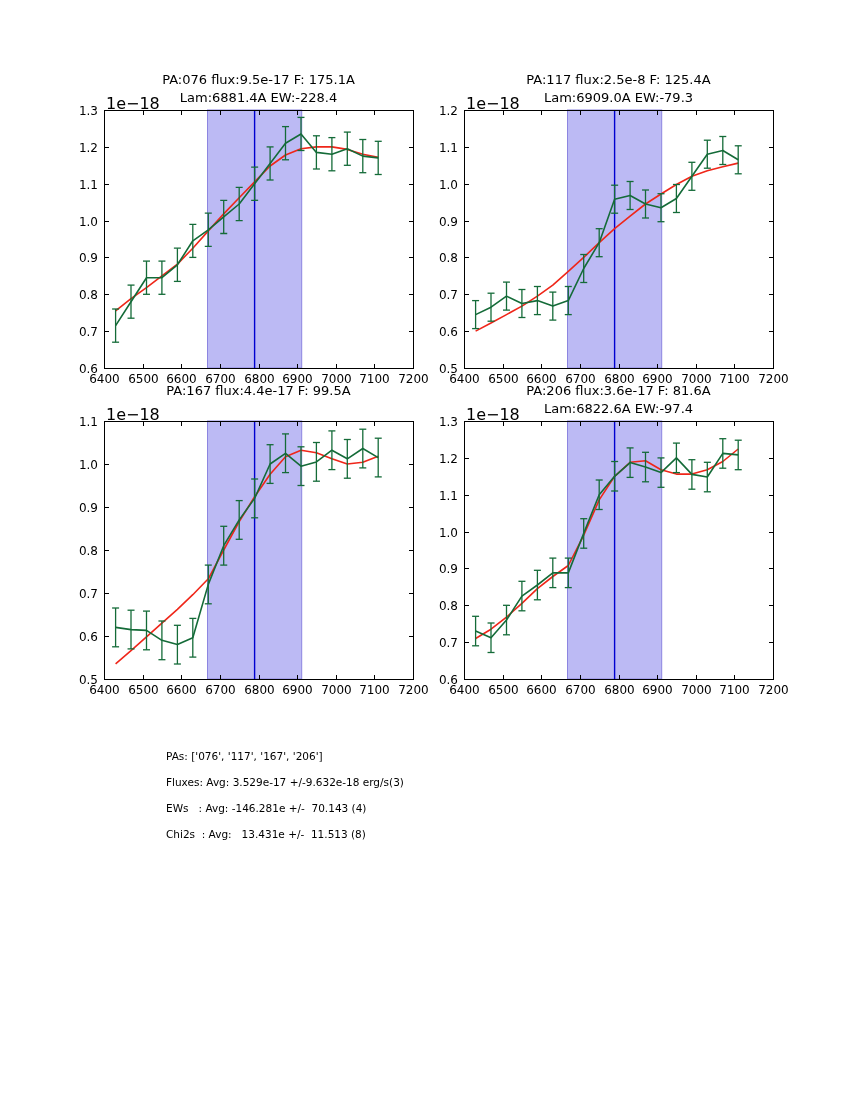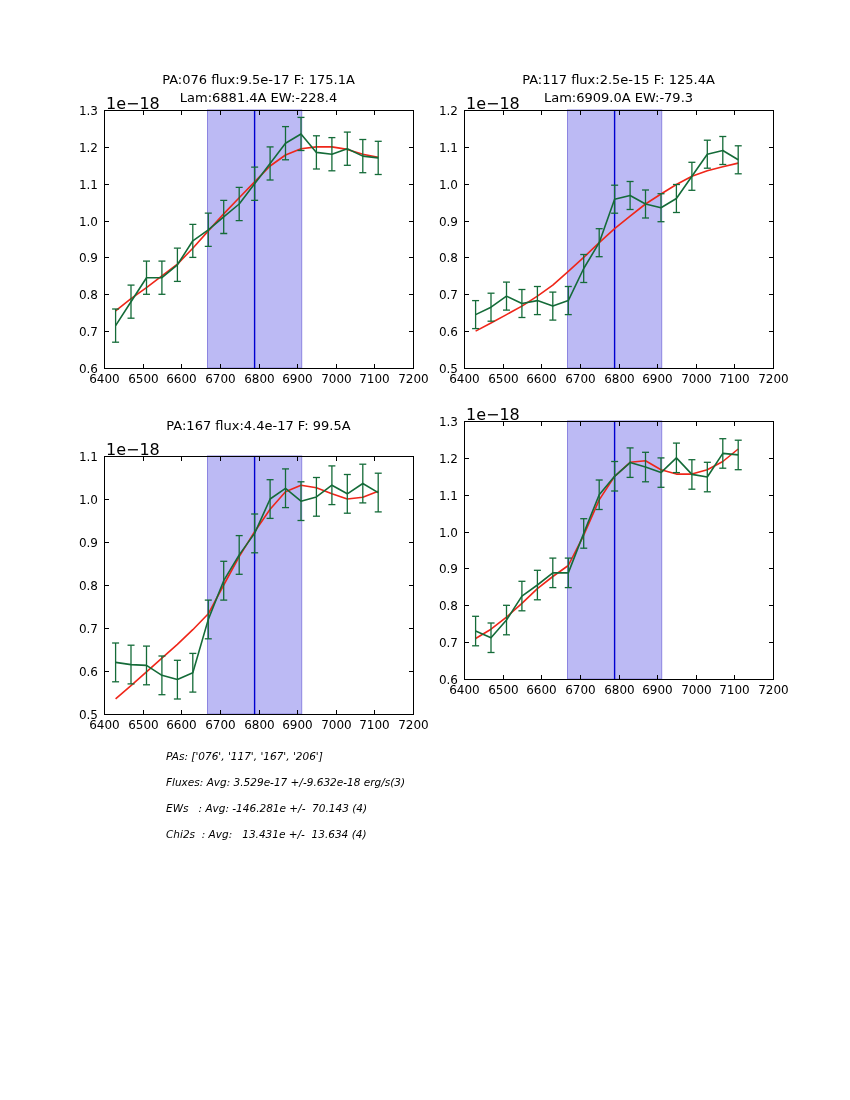--- a/index.html
+++ b/index.html
@@ -43,21 +43,20 @@
     position: absolute;
     left: 0;
     top: 0;
   }
   #summary-block {
     position: absolute;
     left: 166px;
     top: 743px;
     font-size: 10.5px;
     color: #000000;
-    font-style: italic;
   }
   .summary-line {
     white-space: pre;
     height: 26px;
     line-height: 26px;
   }
 </style>
 </head>
 <body>
 
@@ -178,21 +177,21 @@
         <line x1="354" y1="82.5" x2="349.5" y2="82.5" stroke="#000000" stroke-width="1" shape-rendering="crispEdges"></line>
         <text x="39" y="86.5" font-size="12" text-anchor="end" fill="#000000">1.2</text>
         <line x1="45" y1="45.5" x2="49.5" y2="45.5" stroke="#000000" stroke-width="1" shape-rendering="crispEdges"></line>
         <line x1="354" y1="45.5" x2="349.5" y2="45.5" stroke="#000000" stroke-width="1" shape-rendering="crispEdges"></line>
         <text x="39" y="49.5" font-size="12" text-anchor="end" fill="#000000">1.3</text>
       </svg>
   </div>
 
   <div class="subplot" style="left:419px; top:65px;">
     <div class="sp-title">
-      <div>PA:117 flux:2.5e-15 F: 125.4A</div>
+      <div>PA:117 flux:2.5e-8 F: 125.4A</div>
       <div>Lam:6909.0A EW:-79.3</div>
     </div>
     <div class="sp-offset">1e−18</div>
     <svg class="sp-svg" width="380" height="335" viewBox="0 0 380 335">
         <rect x="148.5" y="45" width="94.2" height="258" fill="#bcbaf4" stroke="#8c85e0" stroke-width="1"></rect>
         <line x1="195.6" y1="45" x2="195.6" y2="303" stroke="#0000d0" stroke-width="1.4"></line>
         <polyline points="56.6,266.1 72.0,258.0 87.5,249.6 102.9,241.1 118.4,231.1 133.8,220.1 149.3,206.4 164.7,192.4 180.2,177.7 195.6,163.7 211.1,151.1 226.5,139.0 242.0,129.0 257.4,119.5 272.9,111.3 288.3,105.8 303.8,101.8 319.2,98.1" fill="none" stroke="#ef2619" stroke-width="1.6" stroke-linejoin="round"></polyline>
         <line x1="56.6" y1="235.6" x2="56.6" y2="263.6" stroke="#146b38" stroke-width="1.3"></line>
         <line x1="53.0875" y1="235.6" x2="60.0875" y2="235.6" stroke="#146b38" stroke-width="1.3"></line>
         <line x1="53.0875" y1="263.6" x2="60.0875" y2="263.6" stroke="#146b38" stroke-width="1.3"></line>
@@ -296,21 +295,21 @@
         <text x="39" y="123.5" font-size="12" text-anchor="end" fill="#000000">1.0</text>
         <line x1="45" y1="82.5" x2="49.5" y2="82.5" stroke="#000000" stroke-width="1" shape-rendering="crispEdges"></line>
         <line x1="354" y1="82.5" x2="349.5" y2="82.5" stroke="#000000" stroke-width="1" shape-rendering="crispEdges"></line>
         <text x="39" y="86.5" font-size="12" text-anchor="end" fill="#000000">1.1</text>
         <line x1="45" y1="45.5" x2="49.5" y2="45.5" stroke="#000000" stroke-width="1" shape-rendering="crispEdges"></line>
         <line x1="354" y1="45.5" x2="349.5" y2="45.5" stroke="#000000" stroke-width="1" shape-rendering="crispEdges"></line>
         <text x="39" y="49.5" font-size="12" text-anchor="end" fill="#000000">1.2</text>
       </svg>
   </div>
 
-  <div class="subplot" style="left:59px; top:376px;margin-top:35px;">
+  <div class="subplot" style="left:59px; top:376px;">
     <div class="sp-title">
       <div>PA:167 flux:4.4e-17 F: 99.5A</div>
     </div>
     <div class="sp-offset">1e−18</div>
     <svg class="sp-svg" width="380" height="335" viewBox="0 0 380 335">
         <rect x="148.5" y="45" width="94.2" height="258" fill="#bcbaf4" stroke="#8c85e0" stroke-width="1"></rect>
         <line x1="195.6" y1="45" x2="195.6" y2="303" stroke="#0000d0" stroke-width="1.4"></line>
         <polyline points="56.6,287.9 72.0,274.6 87.5,260.9 102.9,247.1 118.4,233.3 133.8,218.7 149.3,202.8 164.7,174.0 180.2,145.6 195.6,120.7 211.1,98.3 226.5,80.7 242.0,74.2 257.4,76.8 272.9,82.8 288.3,88.0 303.8,86.3 319.2,80.3" fill="none" stroke="#ef2619" stroke-width="1.6" stroke-linejoin="round"></polyline>
         <line x1="56.6" y1="232.0" x2="56.6" y2="270.8" stroke="#146b38" stroke-width="1.3"></line>
         <line x1="53.0875" y1="232.0" x2="60.0875" y2="232.0" stroke="#146b38" stroke-width="1.3"></line>
@@ -413,20 +412,24 @@
         <line x1="45" y1="88.5" x2="49.5" y2="88.5" stroke="#000000" stroke-width="1" shape-rendering="crispEdges"></line>
         <line x1="354" y1="88.5" x2="349.5" y2="88.5" stroke="#000000" stroke-width="1" shape-rendering="crispEdges"></line>
         <text x="39" y="92.5" font-size="12" text-anchor="end" fill="#000000">1.0</text>
         <line x1="45" y1="45.5" x2="49.5" y2="45.5" stroke="#000000" stroke-width="1" shape-rendering="crispEdges"></line>
         <line x1="354" y1="45.5" x2="349.5" y2="45.5" stroke="#000000" stroke-width="1" shape-rendering="crispEdges"></line>
         <text x="39" y="49.5" font-size="12" text-anchor="end" fill="#000000">1.1</text>
       </svg>
   </div>
 
   <div class="subplot" style="left:419px; top:376px;">
+    <div class="sp-title">
+      <div>PA:206 flux:3.6e-17 F: 81.6A</div>
+      <div>Lam:6822.6A EW:-97.4</div>
+    </div>
     <div class="sp-offset">1e−18</div>
     <svg class="sp-svg" width="380" height="335" viewBox="0 0 380 335">
         <rect x="148.5" y="45" width="94.2" height="258" fill="#bcbaf4" stroke="#8c85e0" stroke-width="1"></rect>
         <line x1="195.6" y1="45" x2="195.6" y2="303" stroke="#0000d0" stroke-width="1.4"></line>
         <polyline points="56.6,262.5 72.0,253.2 87.5,241.1 102.9,227.4 118.4,212.7 133.8,200.5 149.3,189.5 164.7,159.3 180.2,123.9 195.6,100.3 211.1,86.3 226.5,84.8 242.0,93.7 257.4,98.1 272.9,98.1 288.3,93.7 303.8,85.5 319.2,73.0" fill="none" stroke="#ef2619" stroke-width="1.6" stroke-linejoin="round"></polyline>
         <line x1="56.6" y1="240.3" x2="56.6" y2="269.8" stroke="#146b38" stroke-width="1.3"></line>
         <line x1="53.0875" y1="240.3" x2="60.0875" y2="240.3" stroke="#146b38" stroke-width="1.3"></line>
         <line x1="53.0875" y1="269.8" x2="60.0875" y2="269.8" stroke="#146b38" stroke-width="1.3"></line>
         <line x1="72.0" y1="247.0" x2="72.0" y2="276.5" stroke="#146b38" stroke-width="1.3"></line>
         <line x1="68.5375" y1="247.0" x2="75.5375" y2="247.0" stroke="#146b38" stroke-width="1.3"></line>
@@ -532,16 +535,16 @@
         <line x1="45" y1="45.5" x2="49.5" y2="45.5" stroke="#000000" stroke-width="1" shape-rendering="crispEdges"></line>
         <line x1="354" y1="45.5" x2="349.5" y2="45.5" stroke="#000000" stroke-width="1" shape-rendering="crispEdges"></line>
         <text x="39" y="49.5" font-size="12" text-anchor="end" fill="#000000">1.3</text>
       </svg>
   </div>
 
   <div id="summary-block">
     <div class="summary-line">PAs: ['076', '117', '167', '206']</div>
     <div class="summary-line">Fluxes: Avg: 3.529e-17 +/-9.632e-18 erg/s(3)</div>
     <div class="summary-line">EWs   : Avg: -146.281e +/-  70.143 (4)</div>
-    <div class="summary-line">Chi2s  : Avg:   13.431e +/-  13.634 (4)</div>
+    <div class="summary-line">Chi2s  : Avg:   13.431e +/-  11.513 (8)</div>
   </div>
 
 </div>
 
 </body></html>

